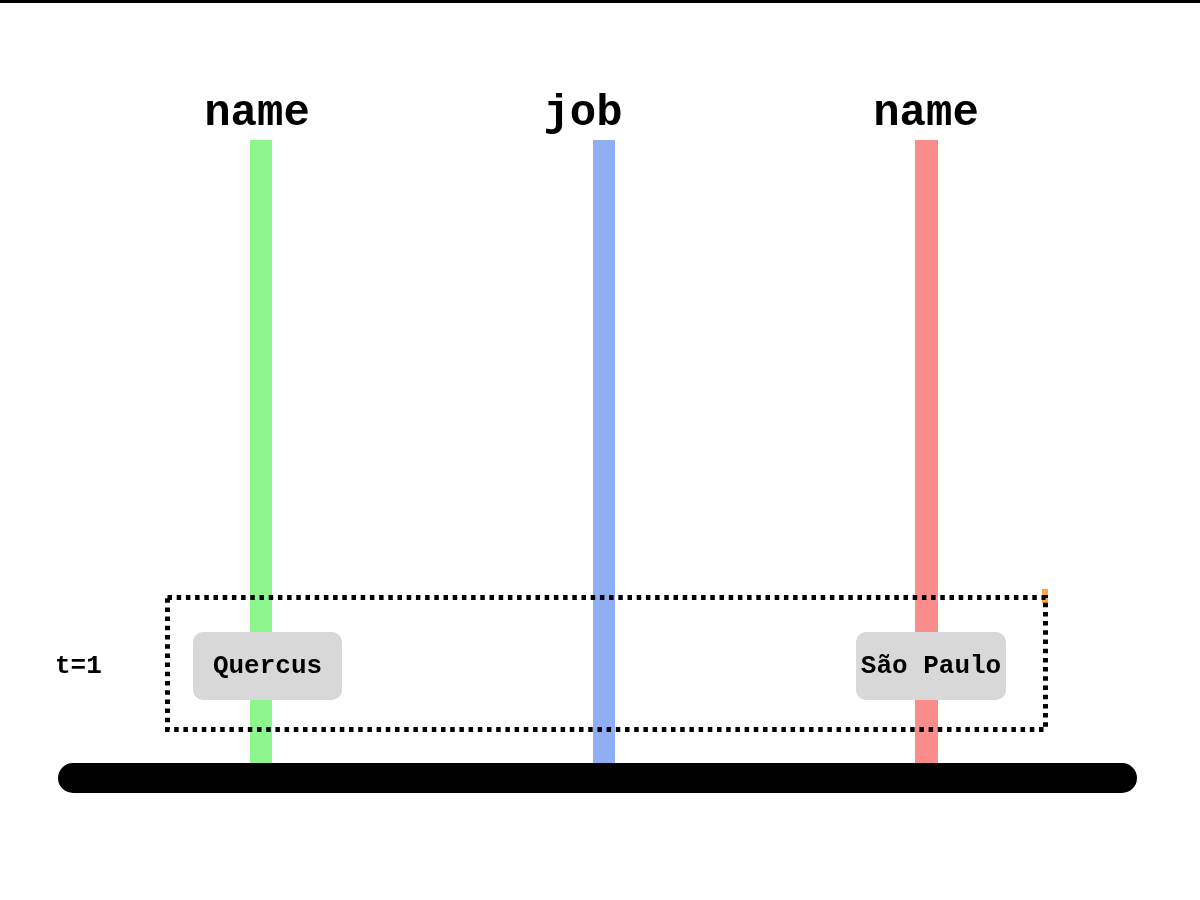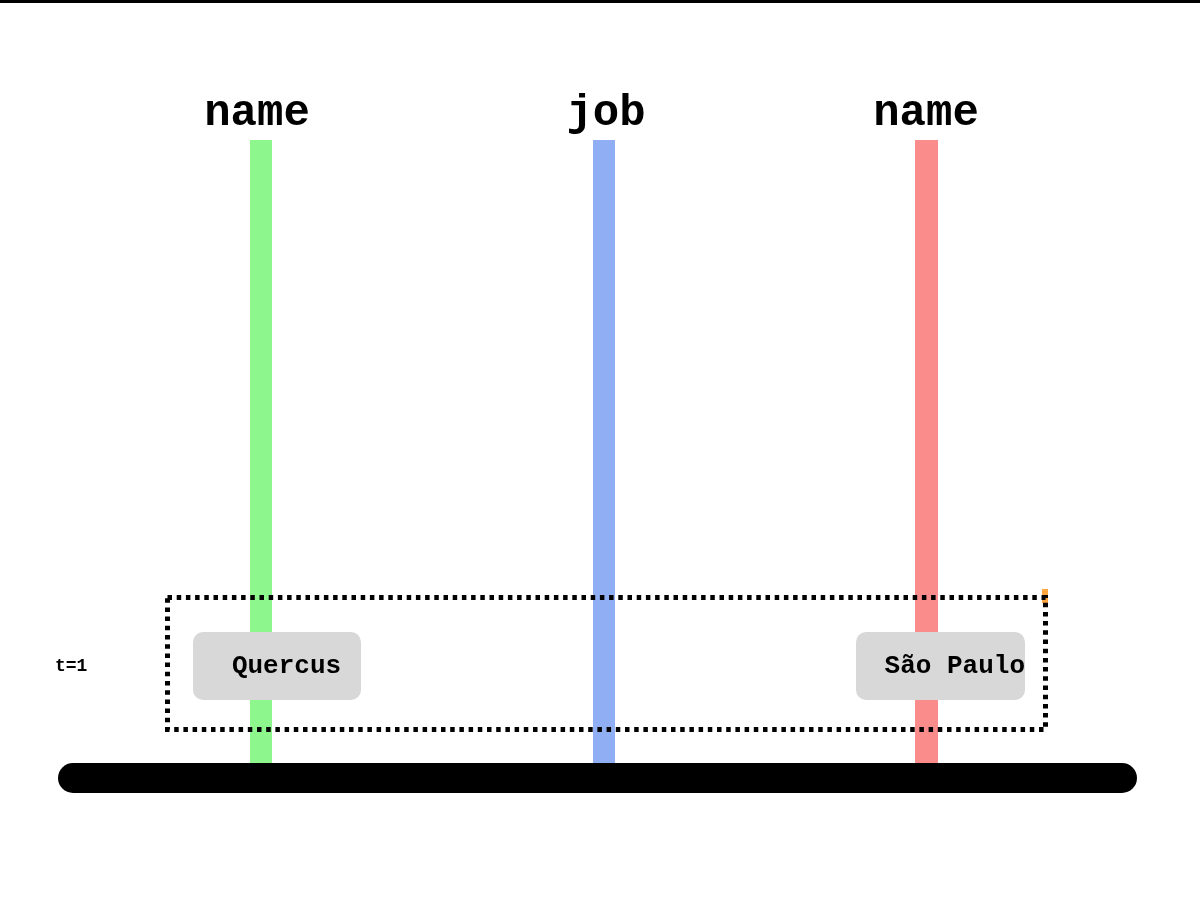--- a/index.html
+++ b/index.html
@@ -53,37 +53,36 @@
     top: 632px;
     height: 68px;
     line-height: 68px;
     text-align: center;
     border-radius: 10px;
     font-size: 26px;
     font-weight: bold;
     color: #000000;
     white-space: nowrap;
     z-index: 3;
-    padding-left: 19px;
   }
   .frame-svg {
     position: absolute;
     left: 165px;
     top: 595px;
     width: 883px;
     height: 137px;
     z-index: 4;
   }
   .time-label {
     position: absolute;
     left: 55px;
     top: 650px;
     height: 32px;
     line-height: 32px;
-    font-size: 18px;
+    font-size: 26px;
     font-weight: bold;
     color: #000000;
     z-index: 5;
   }
   .timeline-bar {
     position: absolute;
     left: 58px;
     top: 763px;
     width: 1079px;
     height: 30px;
@@ -92,31 +91,31 @@
   }
 </style>
 </head>
 <body>
 
 <div id="canvas">
 
   <div class="top-rule" style="background-color: rgb(0, 0, 0);"></div>
 
   <div class="col-label" style="left:257px">name</div>
-  <div class="col-label" style="left:606px">job</div>
+  <div class="col-label" style="left:583px">job</div>
   <div class="col-label" style="left:926px">name</div>
 
   <div class="v-line" style="left: 250px; background-color: rgb(141, 247, 141);"></div>
   <div class="v-line" style="left: 593px; background-color: rgb(143, 174, 244);"></div>
   <div class="v-line" style="left: 915px; width: 23px; background-color: rgb(250, 140, 140);"></div>
 
   <div class="artifact" style="background-color: rgb(255, 166, 64);"></div>
 
   <div class="value-box" style="left: 193px; width: 149px; background-color: rgb(216, 216, 216);">Quercus</div>
-  <div class="value-box" style="left: 856px; width: 150px; background-color: rgb(216, 216, 216); text-align: right;">São Paulo</div>
+  <div class="value-box" style="left: 856px; width: 150px; background-color: rgb(216, 216, 216);">São Paulo</div>
 
   <svg class="frame-svg" viewBox="0 0 883 137" xmlns="http://www.w3.org/2000/svg">
     <rect x="2.5" y="2.5" width="878" height="132" fill="none" stroke-width="5" stroke-dasharray="4.5 4.7" style="stroke: rgb(0, 0, 0);"></rect>
   </svg>
 
   <div class="time-label">t=1</div>
 
   <div class="timeline-bar" style="background-color: rgb(0, 0, 0);"></div>
 
 </div>

